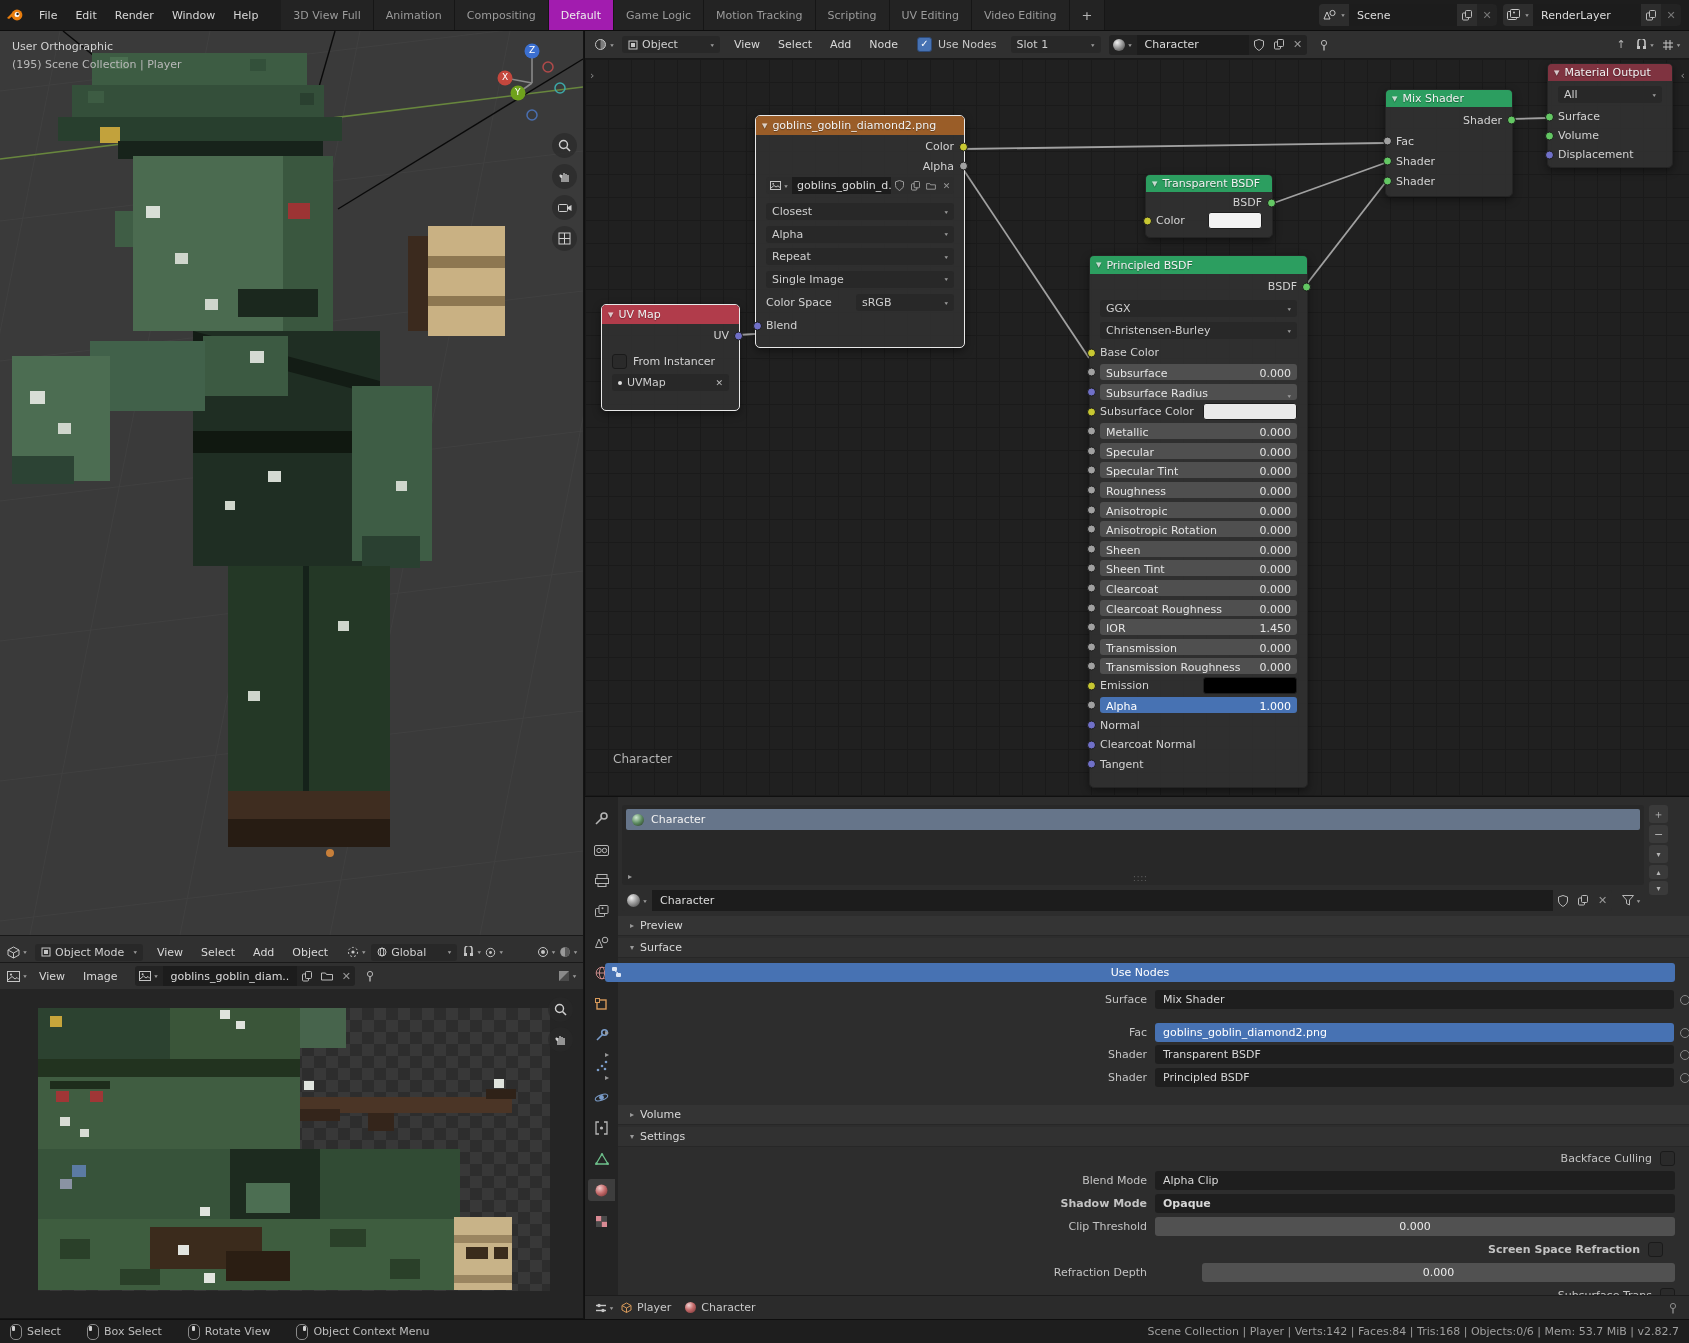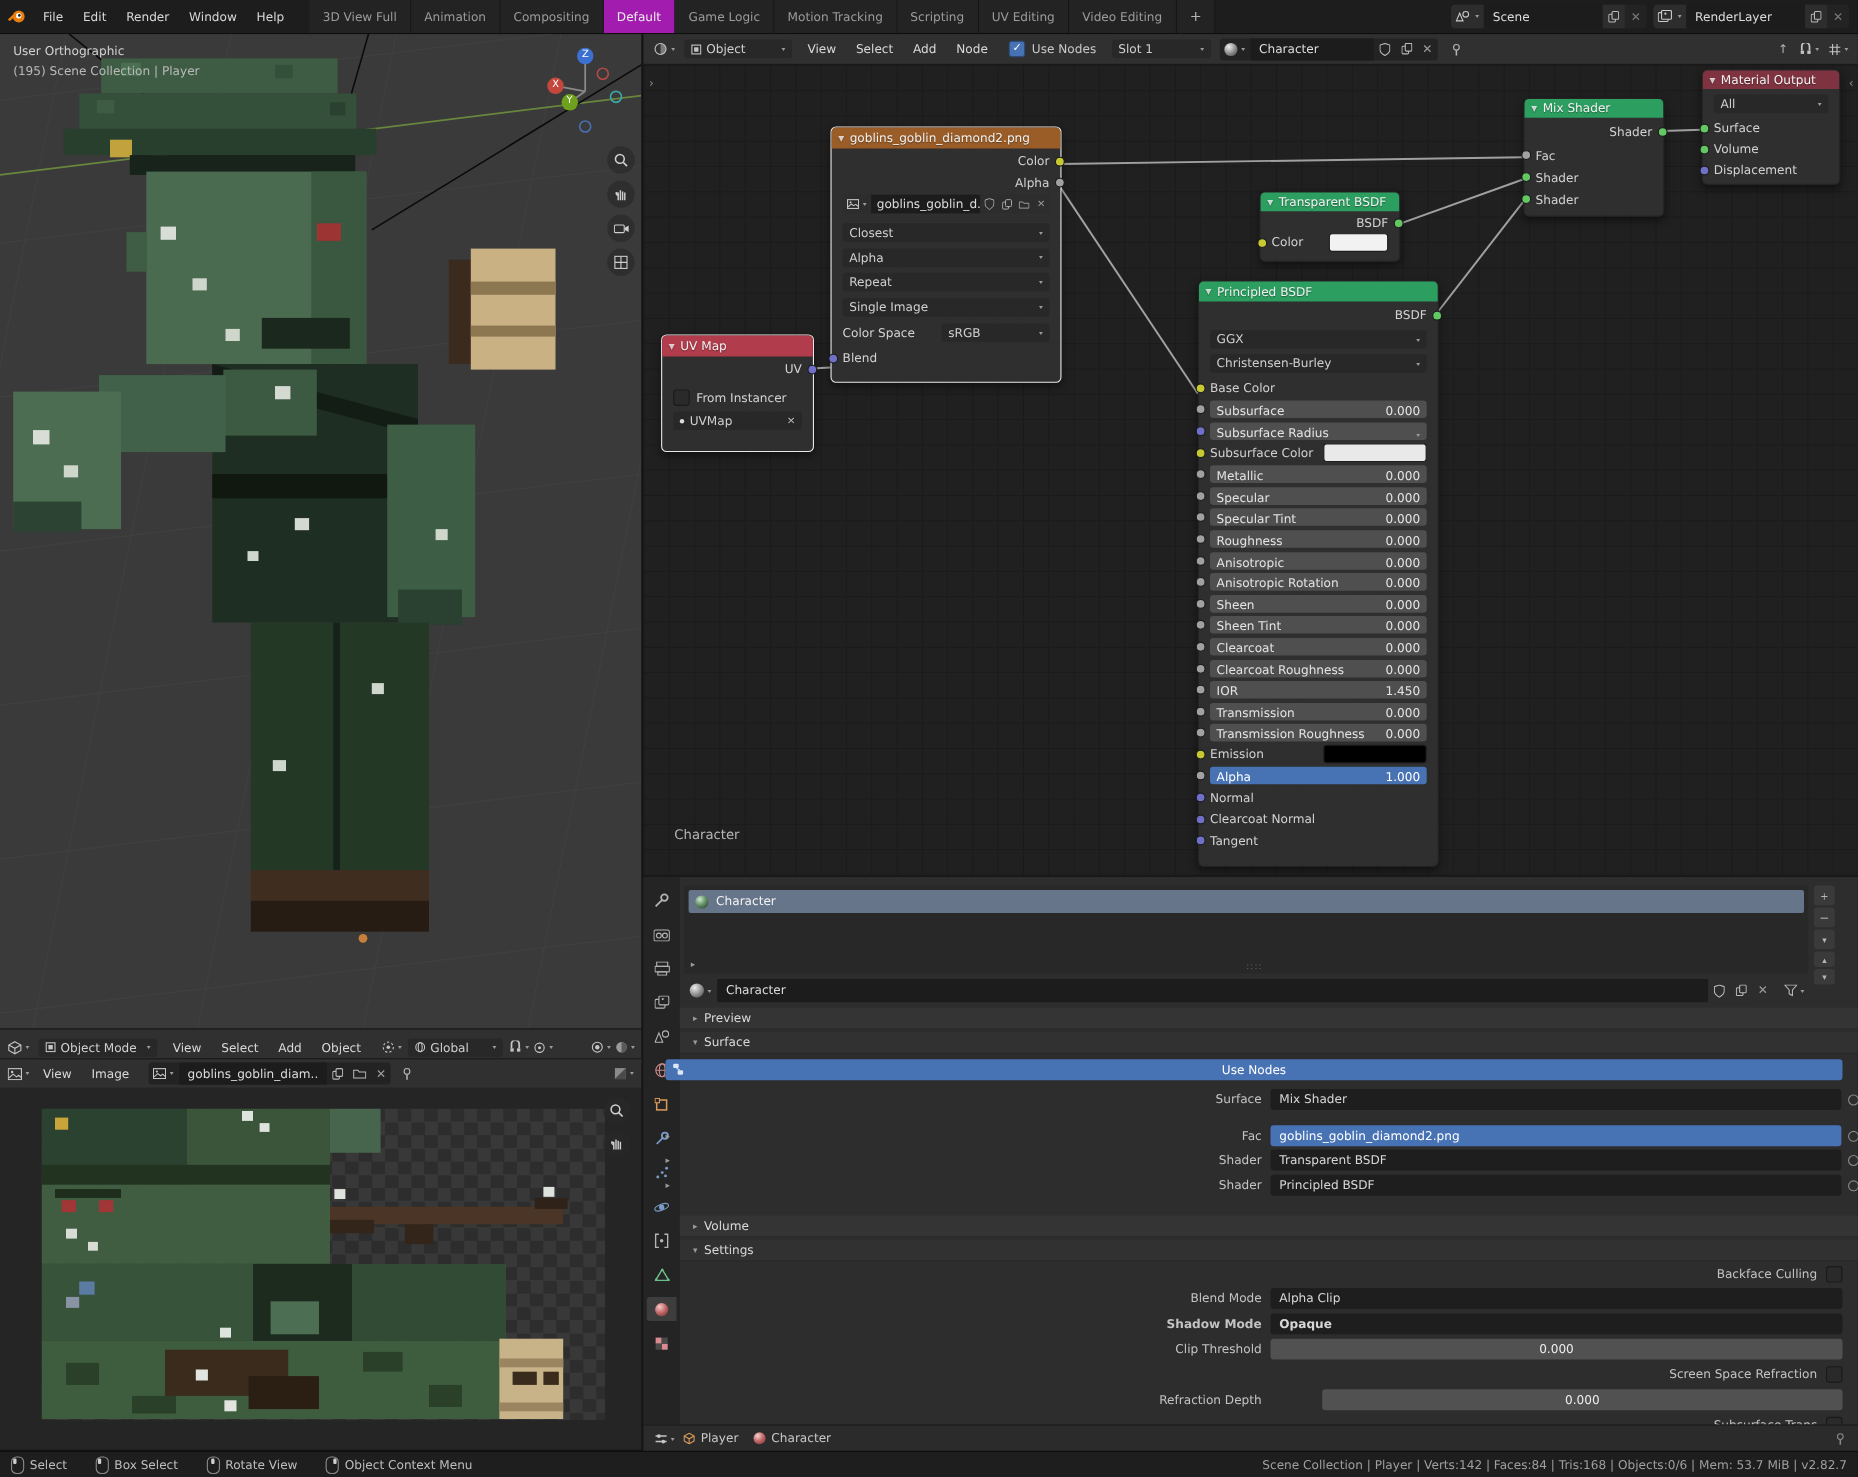--- a/index.html
+++ b/index.html
@@ -1106,21 +1106,21 @@
           <span class="pfield" style="flex: 1 1 0%;">Alpha Clip</span>
         </div>
         <div class="prow" style="left: 20px; top: 397px; width: 1070px; height: 19px; font-weight: bold;">
           <span class="plabel" style="width: 542px; padding-right: 8px;">Shadow Mode</span>
           <span class="pfield" style="flex: 1 1 0%;">Opaque</span>
         </div>
         <div class="prow" style="left: 20px; top: 420px; width: 1070px; height: 19px;">
           <span class="plabel" style="width: 542px; padding-right: 8px;">Clip Threshold</span>
           <span class="pslider" style="flex: 1 1 0%;">0.000</span>
         </div>
-        <div class="prow" style="left: 20px; top: 443px; width: 1070px; height: 19px;">
+        <div class="prow" style="left: 8px; top: 443px; width: 1070px; height: 19px; font-weight: bold;">
           <span class="plabel" style="margin-left: auto; padding-right: 8px;">Screen Space Refraction</span>
           <span class="checkbox off"></span>
         </div>
         <div class="prow" style="left: 20px; top: 466px; width: 1070px; height: 19px; gap: 47px;">
           <span class="plabel" style="width: 542px; padding-right: 8px;">Refraction Depth</span>
           <span class="pslider" style="flex: 1 1 0%;">0.000</span>
         </div>
         <div class="prow" style="left: 20px; top: 489px; width: 1070px; height: 19px;">
           <span class="plabel" style="margin-left: auto; padding-right: 8px;">Subsurface Trans</span>
           <span class="checkbox off"></span>

